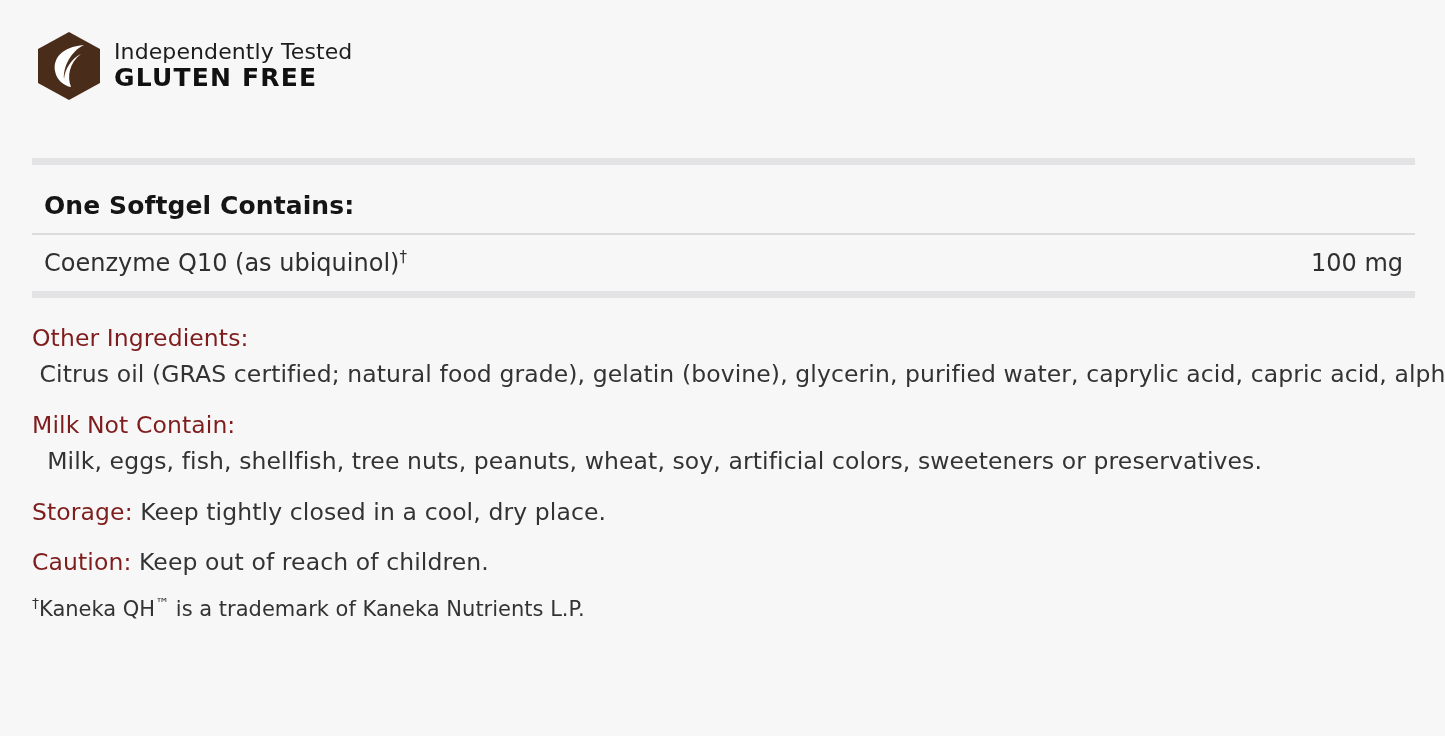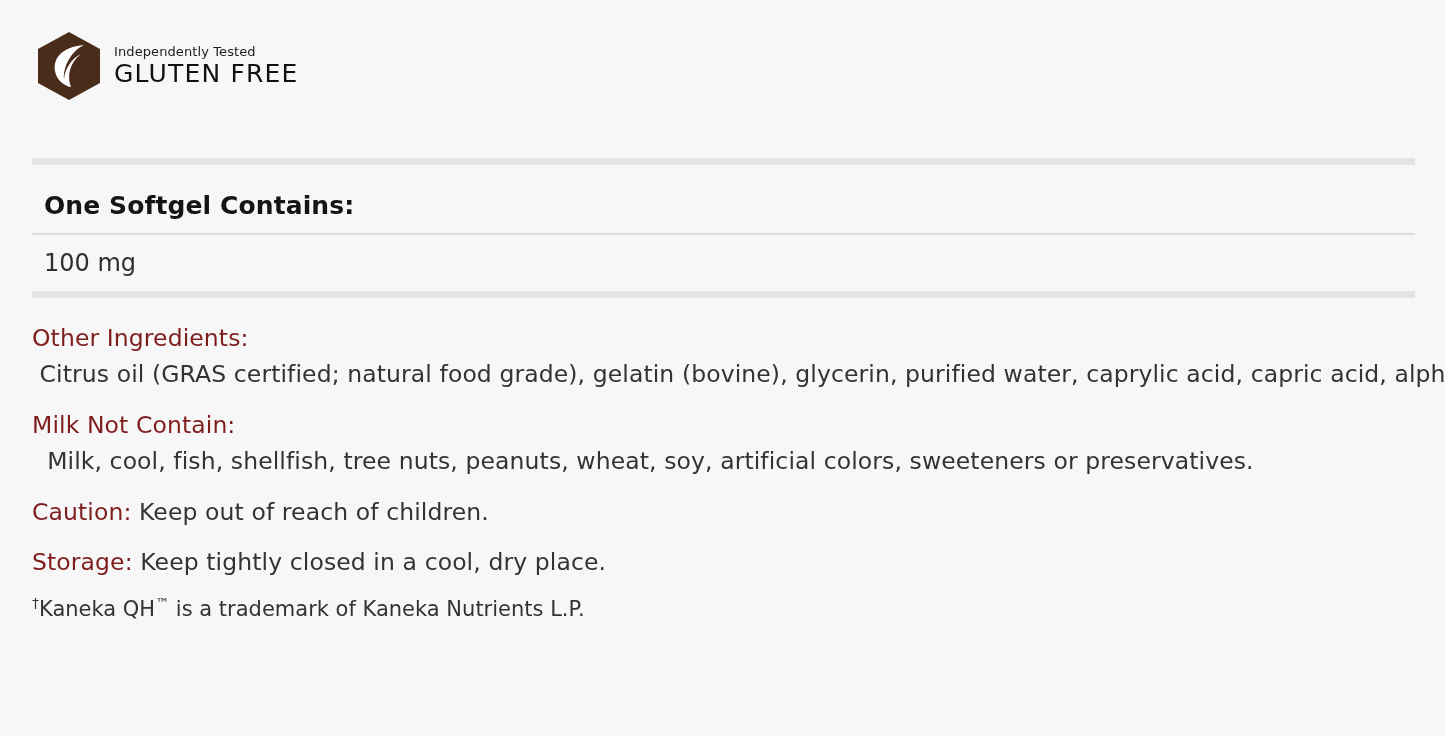--- a/index.html
+++ b/index.html
@@ -48,28 +48,28 @@
   .hex svg {
     position: absolute;
     top: 11px;
     left: 13px;
   }
   .badge-text {
     margin-left: 10px;
     line-height: 1.05;
   }
   .badge-line1 {
-    font-size: 13px;
+    font-size: 22px;
     color: #1d1d1d;
     letter-spacing: 0.1px;
     font-family: "DejaVu Sans", sans-serif;
   }
   .badge-line2 {
     font-size: 25px;
-    font-weight: normal;
+    font-weight: bold;
     letter-spacing: 1.2px;
     color: #111111;
     margin-top: 2px;
     font-family: "DejaVu Sans", sans-serif;
   }
 
   
   .facts {
     margin-top: 58px;
     margin-left: 2px;
@@ -159,31 +159,32 @@
       <div class="badge-line1">Independently Tested</div>
       <div class="badge-line2">GLUTEN FREE</div>
     </div>
   </div>
 
   <div class="facts">
     <div class="rule-thick"></div>
     <div class="facts-header">One Softgel Contains:</div>
     <div class="rule-thin"></div>
     <div class="facts-row">
+      <div class="name"><span>Coenzyme Q10 (as ubiquinol)</span><sup>†</sup></div>
       <div class="amount">100 mg</div>
     </div>
     <div class="rule-thick"></div>
   </div>
 
   <div class="body-copy">
 
     <p class="para"><span class="lead">Other Ingredients:</span><span class="nowrapspace"> Citrus oil (GRAS certified; natural food grade), gelatin (bovine), glycerin, purified water, caprylic acid, capric acid, alpha-lipoic acid, caramel liquid (softgel color).</span></p>
 
-    <p class="para"><span class="lead">Milk Not Contain:</span><span class="nowrapspace">  Milk, cool, fish, shellfish, tree nuts, peanuts, wheat, soy, artificial colors, sweeteners or preservatives.</span></p>
+    <p class="para"><span class="lead">Milk Not Contain:</span><span class="nowrapspace">  Milk, eggs, fish, shellfish, tree nuts, peanuts, wheat, soy, artificial colors, sweeteners or preservatives.</span></p>
+
+    <p class="para"><span class="lead">Storage:</span><span class="nowrapspace"> Keep tightly closed in a cool, dry place.</span></p>
 
     <p class="para"><span class="lead">Caution:</span><span class="nowrapspace"> Keep out of reach of children.</span></p>
-
-    <p class="para"><span class="lead">Storage:</span><span class="nowrapspace"> Keep tightly closed in a cool, dry place.</span></p>
 
     <p class="small"><sup>†</sup><span>Kaneka QH</span><sup>™</sup><span> is a trademark of Kaneka Nutrients L.P.</span></p>
 
   </div>
 </div>
 
 </body></html>

